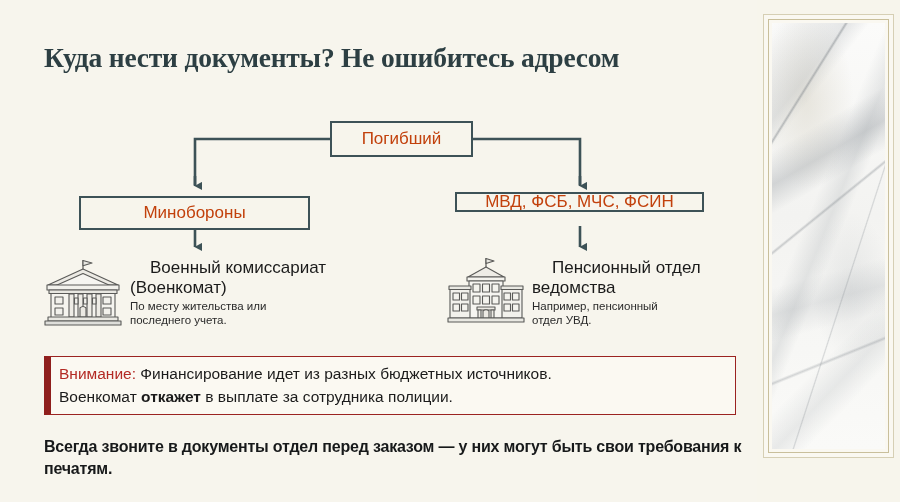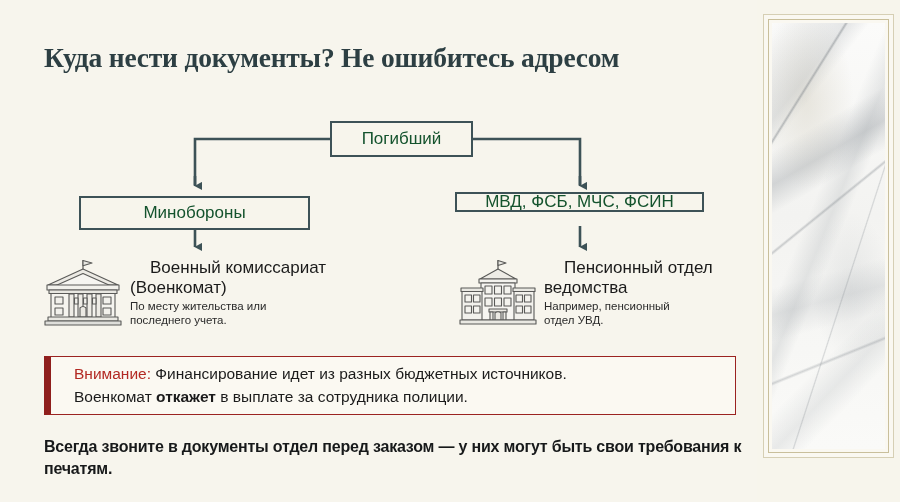--- a/index.html
+++ b/index.html
@@ -56,54 +56,54 @@
     color:#2d3f43; white-space:nowrap;
   }
 
   
   #flowchart { position:absolute; left:0; top:0; width:757px; height:345px; }
   .fc-box {
     position:absolute;
     border:2px solid #3d5257;
     background:#f7f5ec;
     display:flex; align-items:center; justify-content:center;
-    font-size:17px; color:#14532d;
+    font-size:17px; color:#c2410c;
     font-family:"Liberation Sans", sans-serif;
     white-space:nowrap;
   }
   #box-root   { left:330px; top:121px; width:143px; height:36px; }
   #box-left   { left:79px;  top:196px; width:231px; height:34px; }
   #box-right  { left:455px; top:192px; width:249px; height:20px; }
 
   svg#fc-lines { position:absolute; left:0; top:0; width:757px; height:345px; }
 
   
   .dest { position:absolute; display:flex; align-items:flex-start; }
   #dest-left  { left:42px;  top:256px; }
-  #dest-right { left:458px; top:256px;align-items:flex-end; }
+  #dest-right { left:446px; top:256px; }
   .dest-icon { flex:0 0 auto; width:82px; height:72px; }
   #dest-right .dest-icon { width:80px; height:70px; }
   .dest-text { padding-left:6px; padding-top:2px; }
   .dest-title {
     font-size:17px; color:#1b1b1b; line-height:1.15; white-space:pre-line;margin-left:20px;
   }
   .dest-sub {
     font-size:11.5px; color:#2a2a2a; line-height:1.2; margin-top:3px; white-space:pre-line;
   }
 
   
   #warning-box {
     position:absolute; left:44px; top:356px; width:692px; height:59px;
     background:#fbf9f2;
     border:1.5px solid #9b2321;
     border-left:7px solid #8f1f1d;
     display:flex; align-items:center;
   }
   #warning-text {
-    padding-left:23px; font-size:15.5px; color:#1b1b1b; line-height:1.48;
+    padding-left:8px; font-size:15.5px; color:#1b1b1b; line-height:1.48;
   }
   .warn-accent { color:#b32a24; }
   .warn-strong { font-weight:bold; }
 
   
   #footer-note {
     position:absolute; left:44px; top:436px; width:700px;
     font-size:16px; font-weight:bold; color:#17191a; line-height:1.35;
     font-family:"Liberation Sans", sans-serif;
     letter-spacing:-0.2px;

